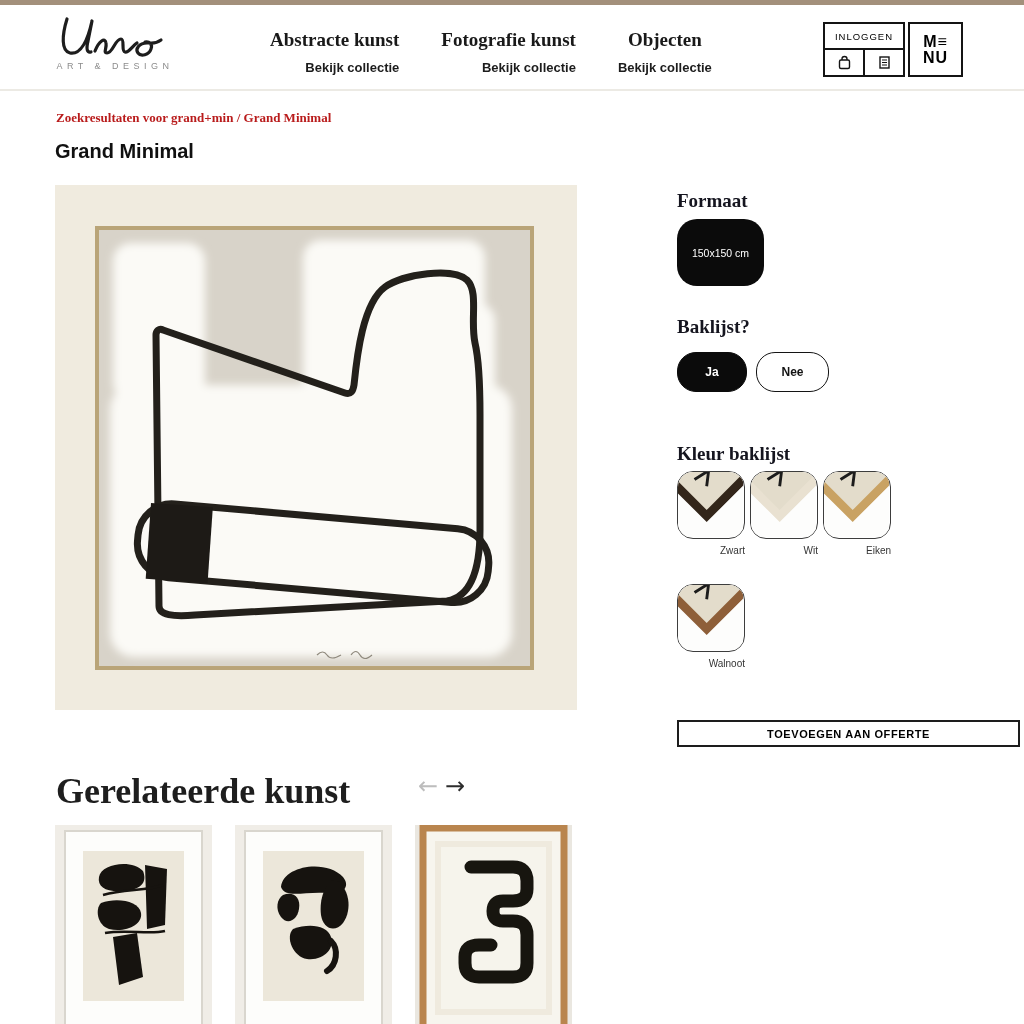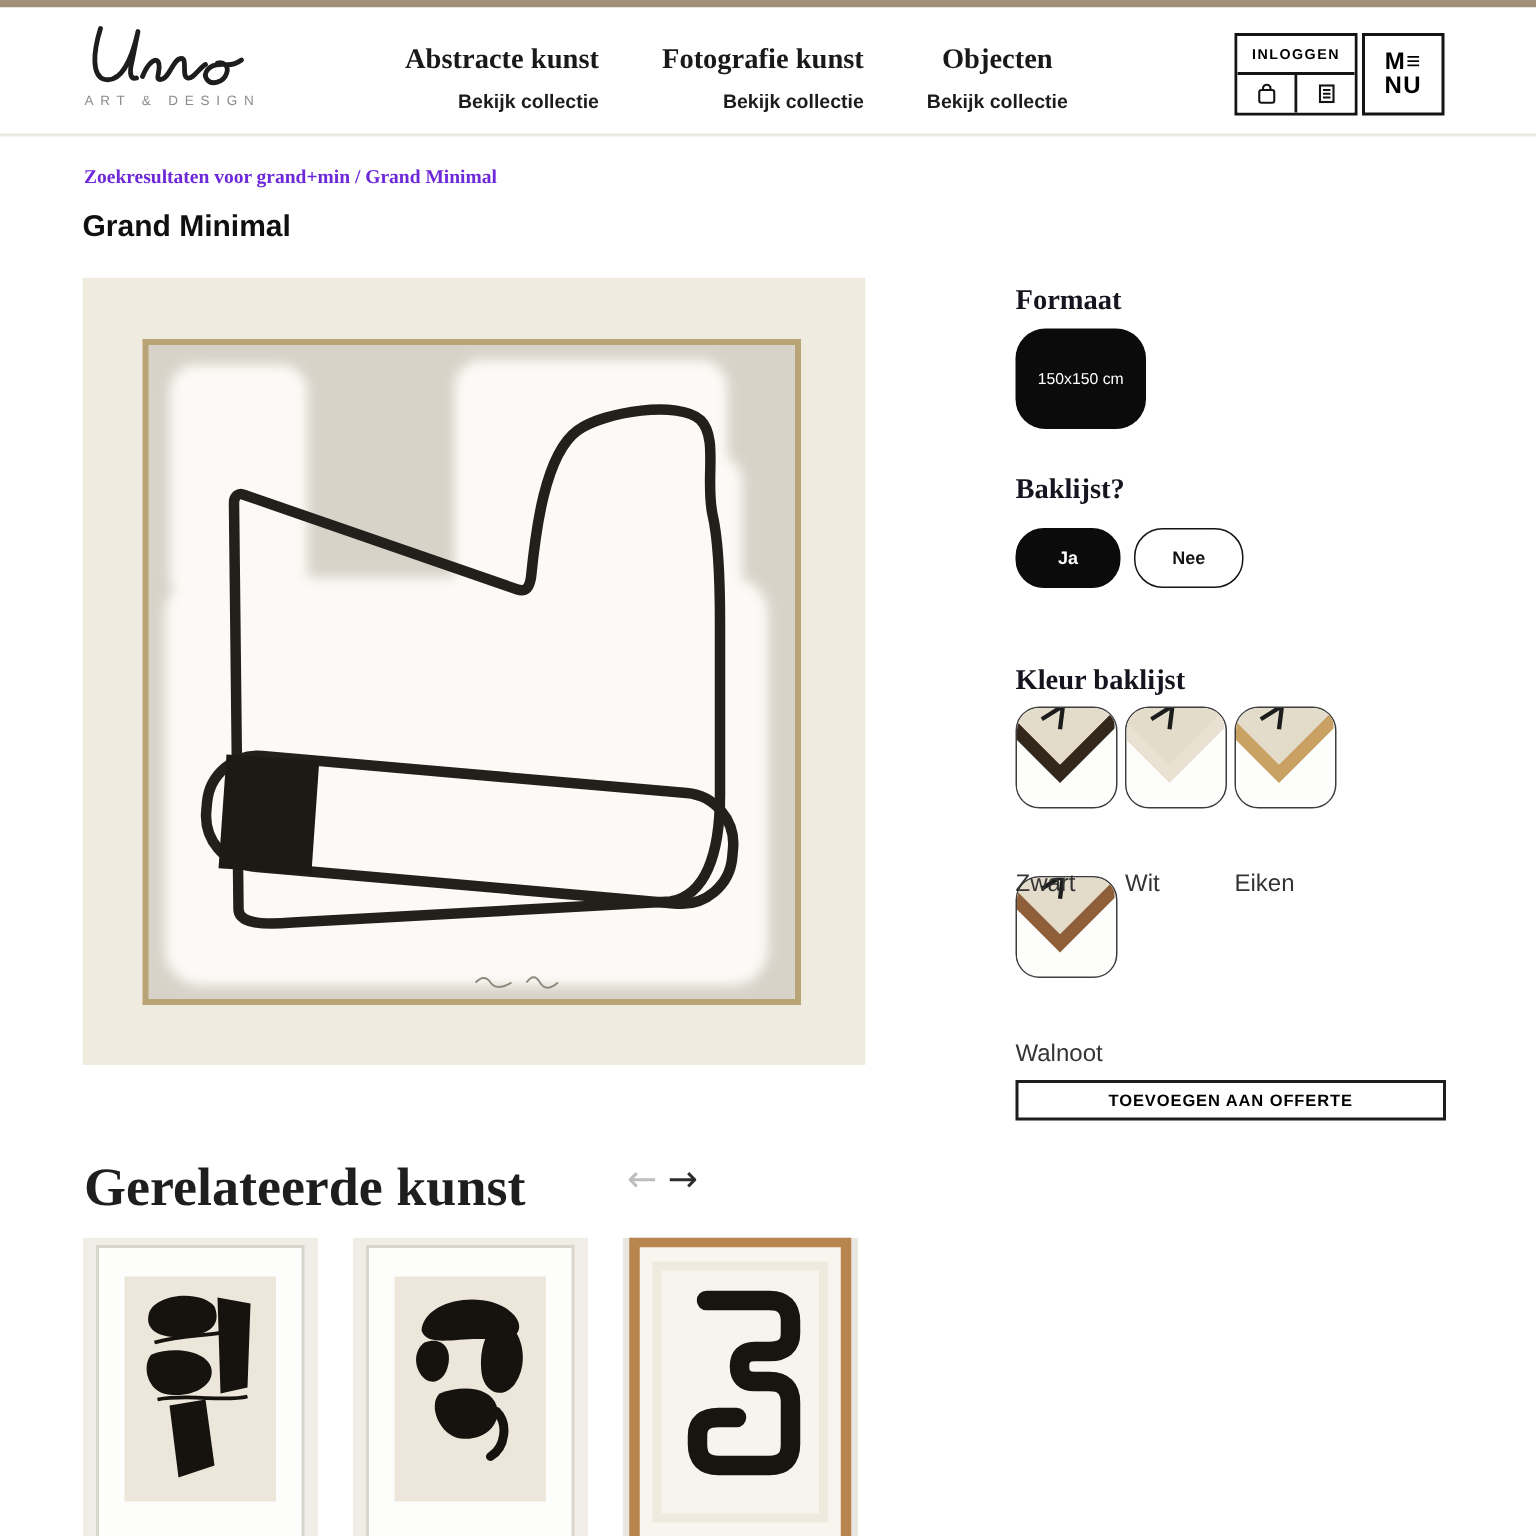--- a/index.html
+++ b/index.html
@@ -13,31 +13,31 @@
   .logo-sub{font-size:9px;letter-spacing:4.5px;color:#8c8c8c;text-align:center;margin-top:-2px;}
 
   .nav{position:absolute;left:270px;top:24px;display:flex;gap:42px;}
   .nav-item{text-align:center;cursor:pointer;}
   .nav-item .main{font-family:"Liberation Serif",serif;font-weight:700;font-size:19px;color:#191919;}
   .nav-item .sub{margin-top:9px;font-size:13px;font-weight:700;color:#1c1c1c;text-align:right;}
 
   .account{position:absolute;right:61px;top:17px;display:flex;}
   .acc-left{width:82px;border:2px solid #141414;box-sizing:border-box;background:#fff;}
   .acc-login{display:block;width:100%;height:26px;border:none;border-bottom:2px solid #141414;background:#fff;
-             font-family:"Liberation Sans",sans-serif;font-size:9.5px;font-weight:700;letter-spacing:1px;cursor:pointer;text-align:center;}
+             font-family:"Liberation Sans",sans-serif;font-size:9.5px;font-weight:400;letter-spacing:1px;cursor:pointer;text-align:center;}
   .acc-icons{display:flex;height:25px;}
   .acc-icons button{flex:1;border:none;background:#fff;display:flex;align-items:center;justify-content:center;cursor:pointer;padding:0;}
   .acc-icons button:first-child{border-right:2px solid #141414;}
   .acc-menu{margin-left:3px;width:55px;height:55px;border:2px solid #141414;background:#fff;box-sizing:border-box;
             font-weight:800;font-size:16px;line-height:1.0;letter-spacing:1px;text-align:center;cursor:pointer;
             font-family:"Liberation Sans",sans-serif;}
   .acc-menu span{display:block;}
 
   .breadcrumb{position:absolute;left:56px;top:110px;font-family:"Liberation Serif",serif;font-weight:700;
-              font-size:13px;color:#6d28d9;}
+              font-size:13px;color:#b91c1c;}
   .breadcrumb .bc-link{cursor:pointer;}
   .page-title{position:absolute;left:55px;top:140px;font-size:20px;font-weight:800;color:#101010;}
 
   .hero{position:absolute;left:55px;top:185px;width:522px;height:525px;cursor:pointer;}
 
   .options{position:absolute;left:677px;top:190px;width:287px;height:610px;}
   .opt-h{position:absolute;font-family:"Liberation Serif",serif;font-weight:700;font-size:19px;color:#15151f;}
   .h-formaat{top:0;left:0;}
   .h-baklijst{top:126px;left:0;}
   .h-kleur{top:253px;left:0;text-align:center;}
@@ -48,27 +48,27 @@
         font-family:"Liberation Sans",sans-serif;display:flex;align-items:center;justify-content:center;}
   .pill-yes{width:70px;background:#0b0b0b;color:#fff;border:1.5px solid #0b0b0b;}
   .pill-no{width:73px;background:#fff;color:#141414;border:1.5px solid #141414;}
 
   .swatch{position:absolute;width:68px;height:68px;border-radius:16px;overflow:hidden;border:1.5px solid #3d3d3d;
           box-sizing:border-box;cursor:pointer;background:#fff;}
   .sw-0{top:281px;left:0;}
   .sw-1{top:281px;left:73px;}
   .sw-2{top:281px;left:146px;}
   .sw-3{top:394px;left:0;}
-  .sw-label{position:absolute;width:68px;text-align:left;font-size:16px;color:#343434;margin-top:36px;}
+  .sw-label{position:absolute;width:68px;text-align:right;font-size:10px;color:#343434;}
   .sl-0{top:355px;left:0;}
   .sl-1{top:355px;left:73px;}
   .sl-2{top:355px;left:146px;}
   .sl-3{top:468px;left:0;}
 
-  .action-btn{position:absolute;left:0;width:287px;height:27px;background:#fff;border:2px solid #1d1d1d;
+  .action-btn{position:absolute;left:0;width:343px;height:27px;background:#fff;border:2px solid #1d1d1d;
               font-size:11px;font-weight:800;letter-spacing:0.6px;cursor:pointer;box-sizing:border-box;
               font-family:"Liberation Sans",sans-serif;}
   .btn-offerte{top:530px;}
   .btn-contact{top:572px;}
 
   .related-heading{position:absolute;left:56px;top:770px;font-family:"Liberation Serif",serif;font-weight:700;
                    font-size:36px;color:#1e1e1e;}
   .carousel-arrows{position:absolute;left:418px;top:772px;display:flex;gap:7px;font-size:24px;}
   .arrow{cursor:pointer;background:none;border:none;font-size:24px;padding:0;font-family:"DejaVu Sans",sans-serif;}
   .arrow-prev{color:#bdbdbd;}

